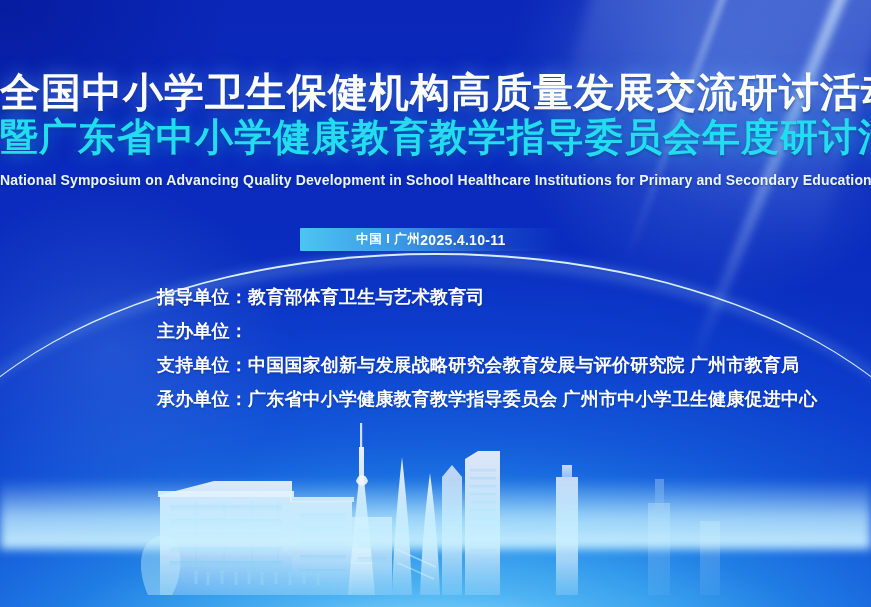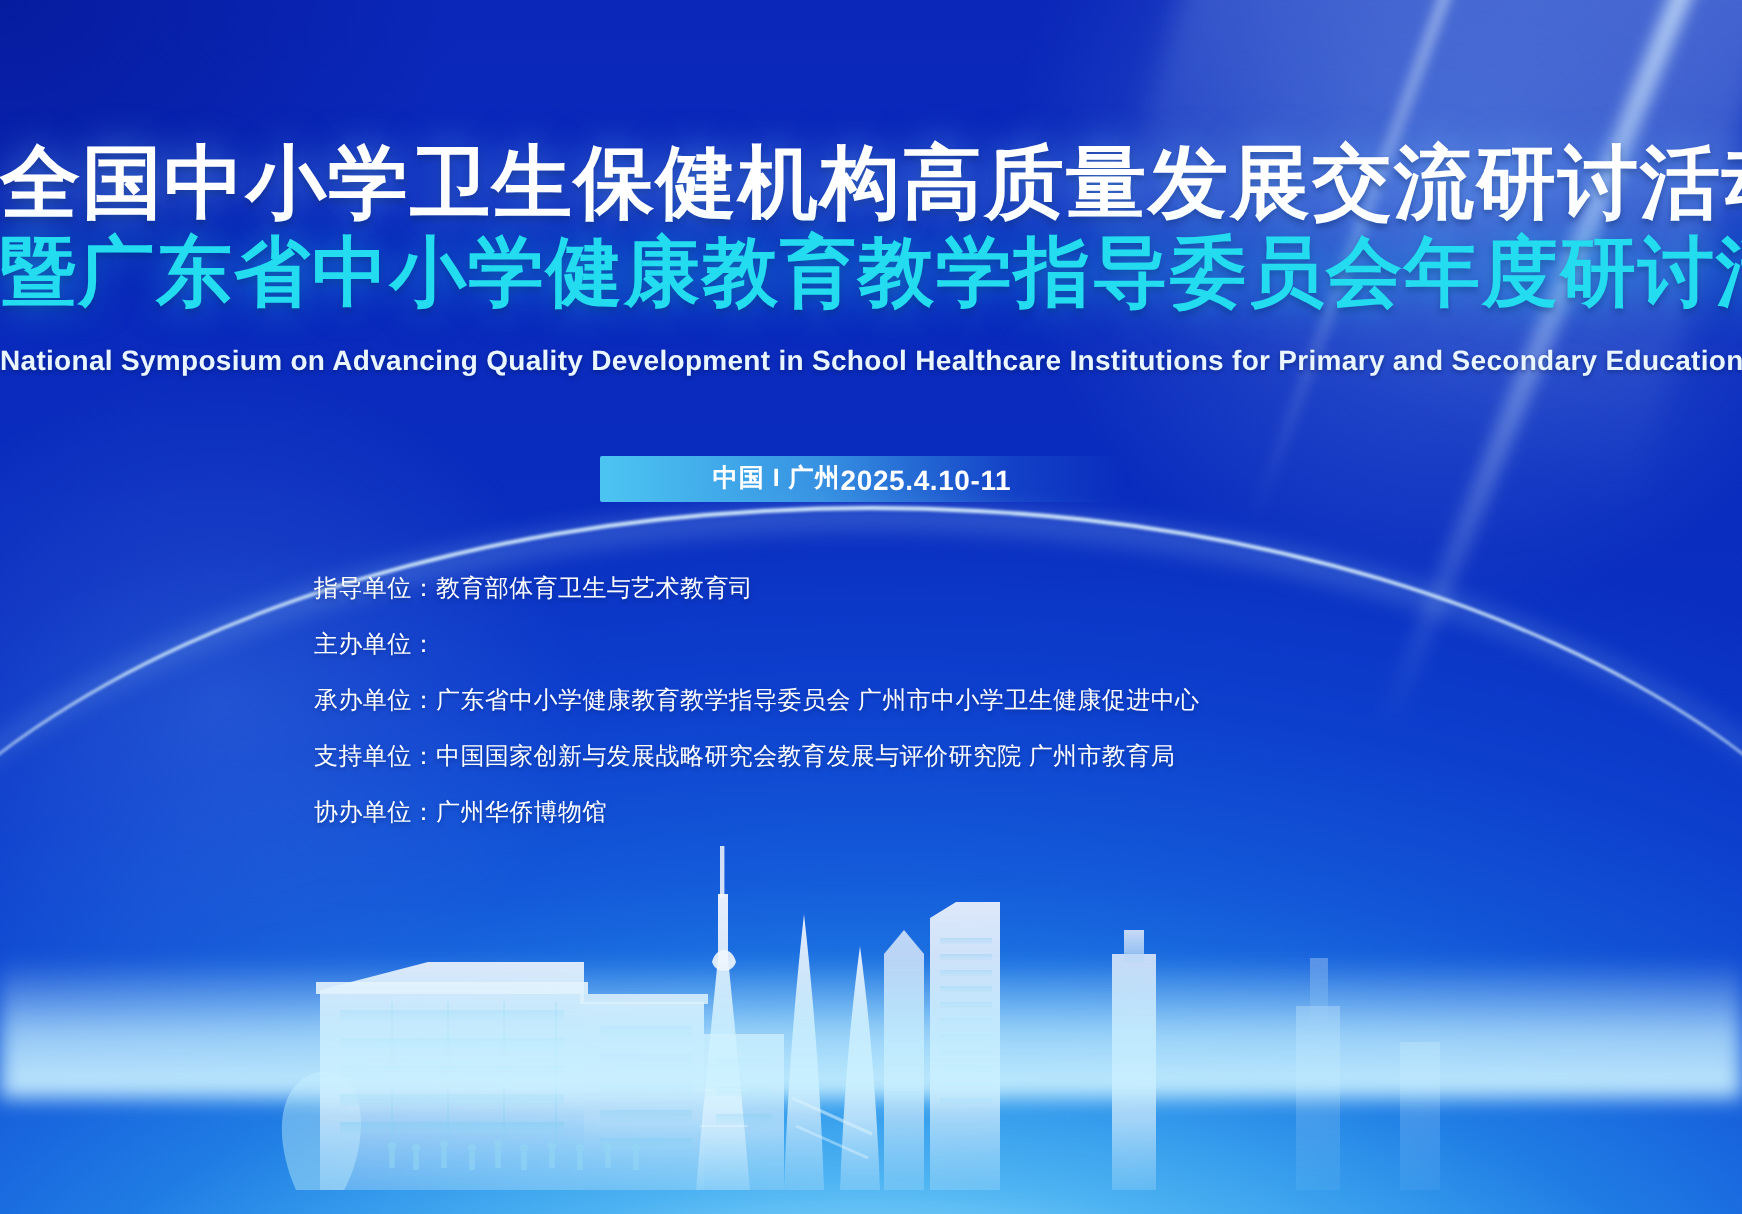--- a/index.html
+++ b/index.html
@@ -110,21 +110,21 @@
     display:flex;align-items:center;justify-content:center;
     border-radius:1px;
   }
   .pill .loc{font-size:12.5px;font-weight:700;color:#ffffff;letter-spacing:.5px;}
   .pill .date{font-size:14px;font-weight:700;color:#ffffff;letter-spacing:.3px;}
 
   
   .orgs{position:absolute;left:157px;top:288px;}
   .orow{
     display:flex;align-items:baseline;
-    font-size:12px;font-weight:400;color:#ffffff;
+    font-size:18px;font-weight:700;color:#ffffff;
     line-height:1;margin-bottom:16px;
     text-shadow:0 1px 2px rgba(0,30,100,.45);
     white-space:nowrap;
   }
   .olabel{letter-spacing:.2px;}
   .oval{letter-spacing:.2px;}
 </style>
 </head>
 <body>
 
@@ -296,26 +296,22 @@
 
   <div class="orgs">
     <div class="orow">
       <span class="olabel">指导单位：</span>
       <span class="oval">教育部体育卫生与艺术教育司</span>
     </div>
     <div class="orow">
       <span class="olabel">主办单位：</span>
     </div>
     <div class="orow">
-      <span class="olabel">承办单位：</span>
-      <span class="oval">广东省中小学健康教育教学指导委员会   广州市中小学卫生健康促进中心</span>
-    </div>
-    <div class="orow">
       <span class="olabel">支持单位：</span>
       <span class="oval">中国国家创新与发展战略研究会教育发展与评价研究院   广州市教育局</span>
     </div>
     <div class="orow">
-      <span class="olabel">协办单位：</span>
-      <span class="oval">广州华侨博物馆</span>
+      <span class="olabel">承办单位：</span>
+      <span class="oval">广东省中小学健康教育教学指导委员会   广州市中小学卫生健康促进中心</span>
     </div>
   </div>
 
 </div>
 
 </body></html>

